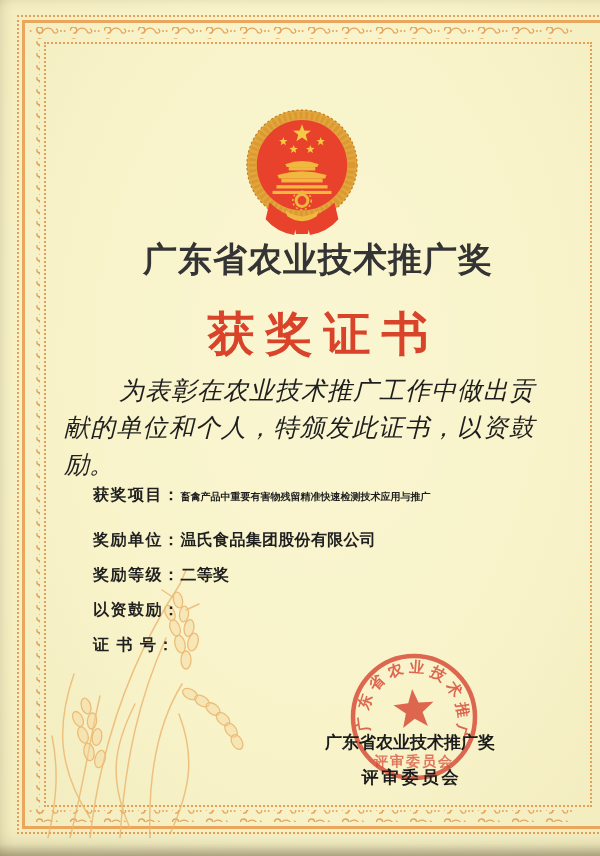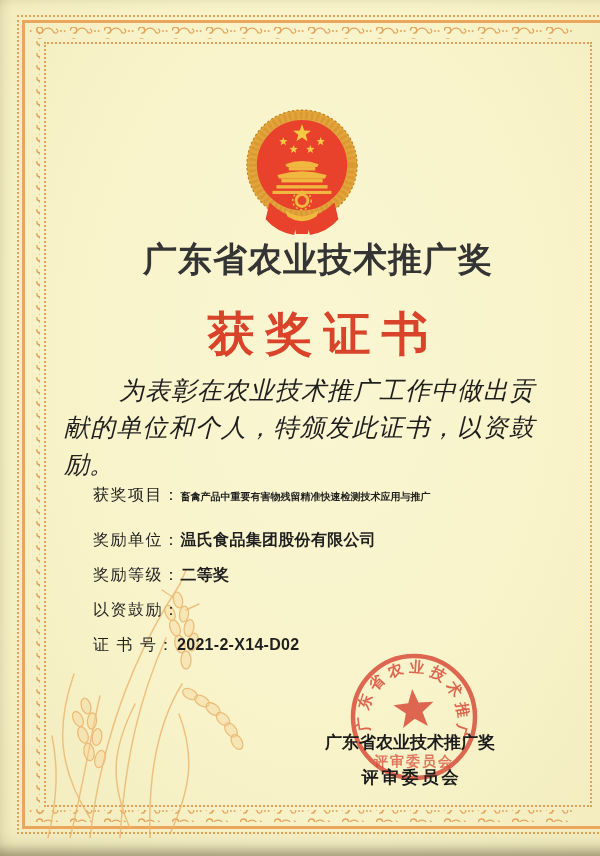--- a/index.html
+++ b/index.html
@@ -44,21 +44,21 @@
   }
   .body-text{
     position:absolute;left:64px;top:372px;width:470px;z-index:2;
     font-family:"DejaVu Serif", serif;font-style:italic;
     font-size:25px;line-height:37px;color:#1e1e1e;
     text-align:justify;text-indent:2.2em;
   }
   .fields{position:absolute;left:93px;top:484px;width:450px;z-index:3;}
   .field-row{display:flex;align-items:baseline;line-height:22px;margin-bottom:13px;color:#1f1f1f;}
   .field-row.first{margin-bottom:21px;}
-  .field-label{flex:0 0 84px;font-weight:normal;font-size:16px;letter-spacing:1.5px;white-space:nowrap;}
+  .field-label{flex:0 0 84px;font-weight:bold;font-size:16px;letter-spacing:1.5px;white-space:nowrap;}
   .field-value{font-weight:bold;font-size:16px;letter-spacing:.3px;white-space:nowrap;}
   .field-row.first .field-value{font-size:10px;letter-spacing:0;}
   .wheat{position:absolute;left:28px;top:546px;width:238px;height:292px;z-index:1;opacity:.8;}
   .seal{position:absolute;left:347px;top:650px;width:134px;height:144px;z-index:2;opacity:.92;}
   .issuer{
     position:absolute;left:316px;top:725px;width:188px;z-index:4;
     text-align:center;font-size:17px;font-weight:bold;color:#1c1c1c;line-height:35px;
   }
   .issuer .line2{letter-spacing:3px;text-indent:3px;}
 </style>
@@ -143,21 +143,20 @@
     </div>
     <div class="field-row">
       <span class="field-label">奖励等级：</span>
       <span class="field-value">二等奖</span>
     </div>
     <div class="field-row">
       <span class="field-label">以资鼓励：</span>
     </div>
     <div class="field-row">
       <span class="field-label">证 书 号：</span>
-      <span class="field-value">2021-2-X14-D02</span>
     </div>
   </div>
 
   <svg class="wheat" viewBox="0 0 238 292" aria-hidden="true">
     <g fill="none" stroke="#ecb56e" stroke-width="1.5" stroke-linecap="round">
       <path d="M62,292 C72,205 98,120 152,38"></path>
       <path d="M92,292 C97,212 112,150 138,92"></path>
       <path d="M122,292 C120,232 128,180 154,138"></path>
       <path d="M42,292 C57,232 62,192 72,150"></path>
       <path d="M62,272 C30,222 28,180 46,128"></path>

